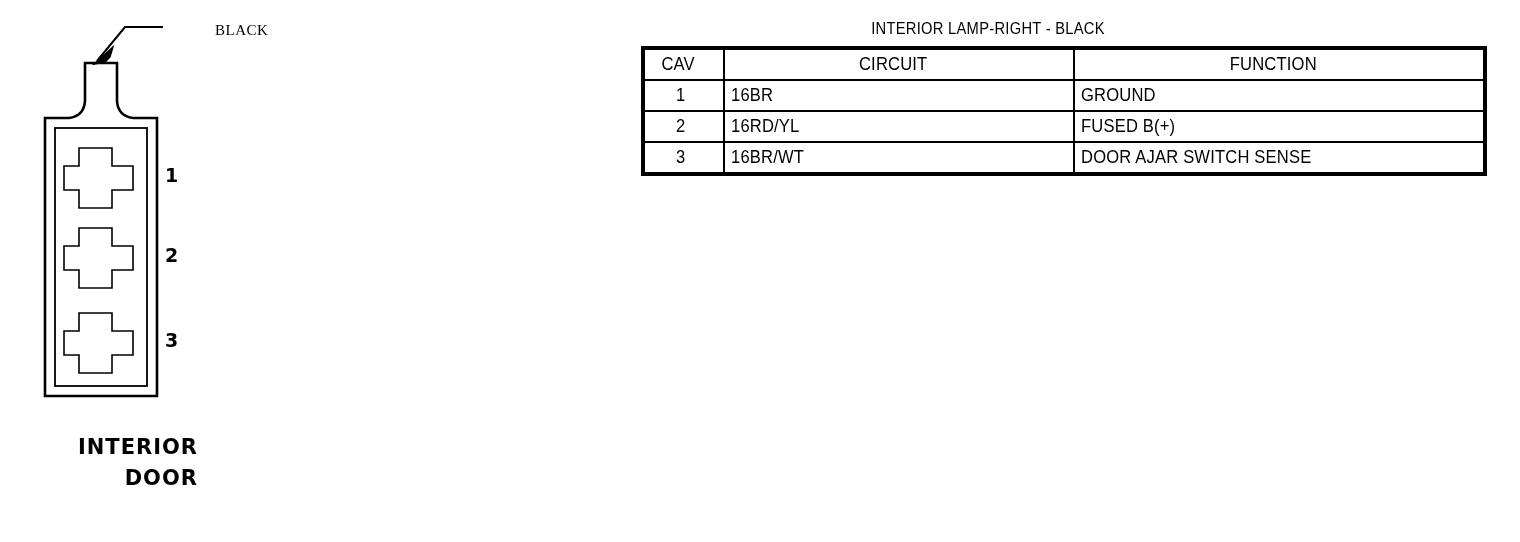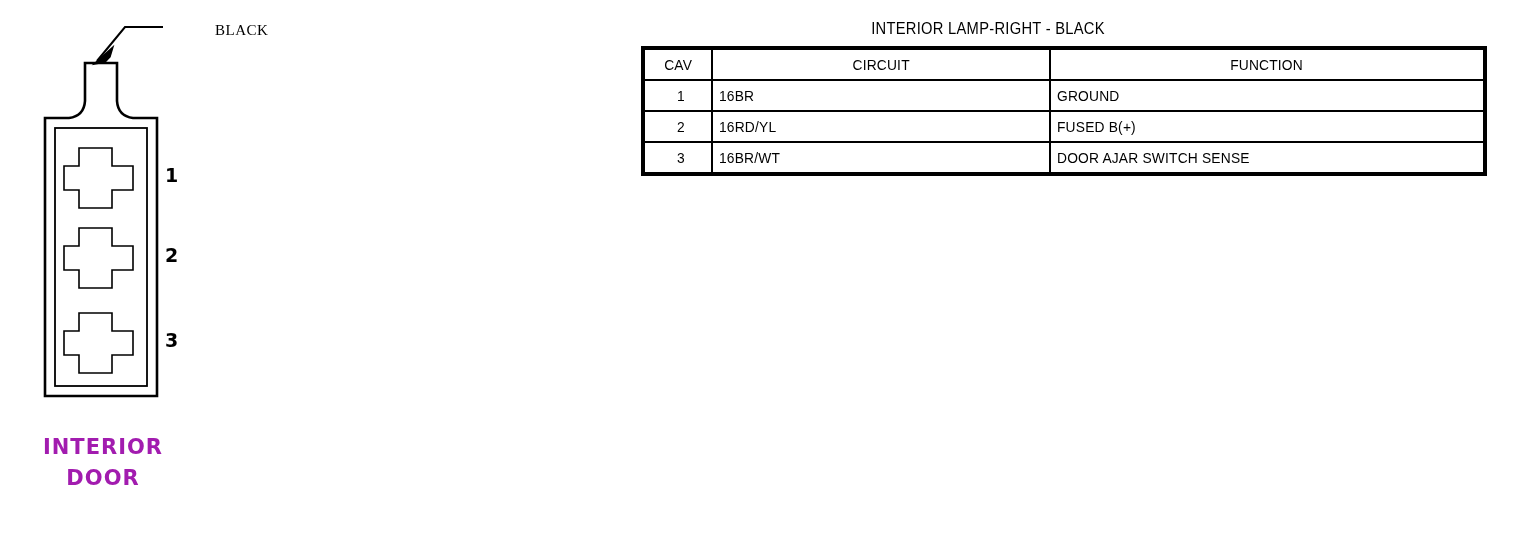--- a/index.html
+++ b/index.html
@@ -52,27 +52,27 @@
     color: #000;
     white-space: nowrap;
     margin-left: 48px;
   }
 
   #connector-caption {
     position: absolute;
     left: 8px;
     top: 432px;
     width: 190px;
-    text-align: center;
+    text-align: right;
     font-family: "DejaVu Sans", sans-serif;
     font-weight: bold;
     font-size: 21px;
     line-height: 31px;
     letter-spacing: 1px;
-    color: #a21caf;
+    color: #000000;
   }
   #connector-caption div { white-space: nowrap; }
 
   
   #table-block {
     position: absolute;
     left: 641px;
     top: 20px;
     width: 694px;
   }
@@ -87,22 +87,22 @@
   }
   #cav-table {
     border-collapse: collapse;
     width: 846px;
     table-layout: fixed;
     border: 4px solid #000;
   }
   #cav-table td, #cav-table th {
     border: 2px solid #000;
     height: 29px;
-    padding: 0 0 0 6px;
-    font-size: 15px;
+    padding: 0 12px 0 6px;
+    font-size: 18px;
     font-weight: normal;
     letter-spacing: 0.2px;
     vertical-align: middle;
     font-family: "Liberation Sans", sans-serif;
   }
   #cav-table thead th { text-align: center; padding-left: 0; }
   .col-cav  { width: 66px;  text-align: center; }
   .col-circuit { width: 336px; }
   .col-function { width: auto; }
   .cell-cav { text-align: center; padding-left: 0; }

